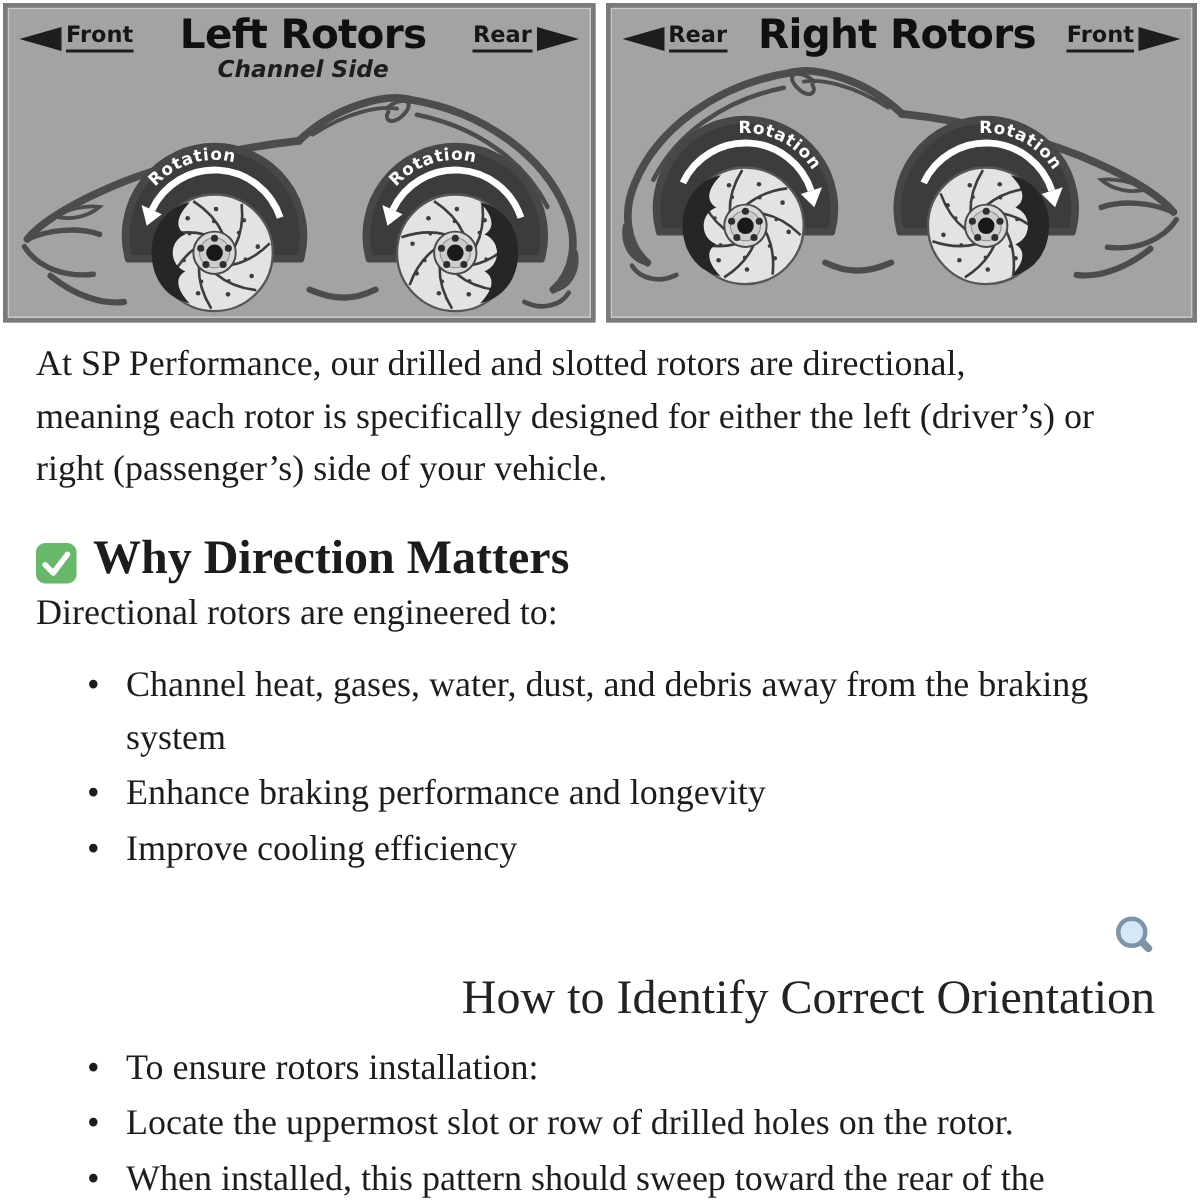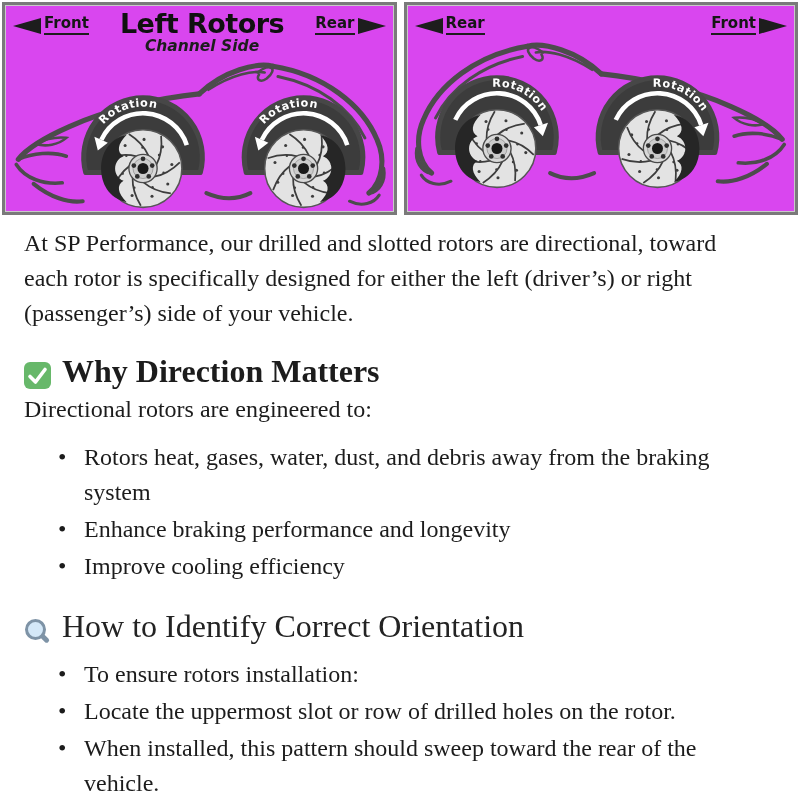--- a/index.html
+++ b/index.html
@@ -3,41 +3,41 @@
 <meta charset="utf-8">
 <style>
   html,body{margin:0;padding:0;}
   body{
     width:800px;height:800px;overflow:hidden;background:#fff;
     font-family:"Liberation Serif",serif;color:#1c1c1c;
   }
   
   .diagram{display:flex;gap:7px;padding:2px 2px 0 2px;}
   .panel{
-    flex:1;background:#d946ef;border:3px solid var(--panel-border,#7a7a7a);
+    flex:1;background:#a3a3a3;border:3px solid var(--panel-border,#7a7a7a);
     box-shadow:inset 0 0 0 1px #c9c9c9;
   }
   .panel-header{display:flex;align-items:flex-start;justify-content:space-between;padding:8px 8px 0 8px;}
   .titles{flex:1;text-align:center;margin-top:-3px;}
   .panel-title{font:700 27px/27px "DejaVu Sans",sans-serif;color:#101010;letter-spacing:-0.5px;}
   .panel-subtitle{font:italic 700 15.5px/18px "DejaVu Sans",sans-serif;color:#1d1d1d;}
   .corner{display:flex;align-items:center;gap:3px;margin-top:3px;}
   .corner-text{
     font:700 15px/15px "DejaVu Sans",sans-serif;color:#161616;
     border-bottom:2.5px solid #1d1d1d;padding-bottom:2px;
   }
   .tri{width:0;height:0;border-top:8px solid transparent;border-bottom:8px solid transparent;}
   .tri-left{border-right:28px solid #1d1d1d;}
   .tri-right{border-left:28px solid #1d1d1d;}
   svg.car{display:block;width:100%;height:auto;margin-top:-2px;}
   
   .content{padding:0 30px 0 24px;font-size:24px;line-height:35px;}
   .intro{margin:11px 0 0 0;max-width:706px;}
   .sec-h{display:flex;align-items:flex-end;gap:11px;margin:23px 0 0 0;font-size:32px;font-weight:700;}
-  .sec-h.regular{font-weight:400;margin-top:25px;color:#232323;}
+  .sec-h.regular{font-weight:400;margin-top:25px;color:#232323;flex-direction:column;}
   .lead{margin:3px 0 0 0;}
   ul{margin:13px 0 0 0;padding:0 0 0 60px;list-style:none;}
   li{position:relative;max-width:670px;margin:0 0 2px 0;}
   li::before{content:"\2022";position:absolute;left:-26px;top:0;}
   
   .check-icon{
     width:27px;height:27px;border-radius:6px;background:var(--check-green,#67b86a);
     display:inline-flex;align-items:center;justify-content:center;flex:0 0 auto;
   }
   
@@ -166,20 +166,21 @@
       </svg>
   </section>
 
   <section class="panel">
     <div class="panel-header">
       <div class="corner">
         <span class="tri tri-left"></span>
         <span class="corner-text">Rear</span>
       </div>
       <div class="titles">
+        <div class="panel-title">Right Rotors</div>
       </div>
       <div class="corner">
         <span class="corner-text">Front</span>
         <span class="tri tri-right"></span>
       </div>
     </div>
     <svg class="car" viewBox="0 0 380 156">
         <g transform="translate(380 0) scale(-1 1)">
           <path d="M 190,40 C 152,44 100,55 63,72 C 38,83 20,95 13,104" fill="none" stroke="#4c4c4c" stroke-width="5" stroke-linecap="round"></path>
           <path d="M 13,104 C 27,98 46,96 60,101" fill="none" stroke="#4c4c4c" stroke-width="3.5" stroke-linecap="round"></path>
@@ -271,35 +272,35 @@
         <circle cx="250.6" cy="120.7" r="2.3" fill="#2e2e2e"></circle>
         <circle cx="254.0" cy="110.1" r="2.3" fill="#2e2e2e"></circle>
         <circle cx="245" cy="113" r="5.4" fill="#191919"></circle>
       </svg>
   </section>
 
 </div>
 
 <main class="content">
 
-  <p class="intro">At SP Performance, our drilled and slotted rotors are directional, toward each rotor is specifically designed for either the left (driver’s) or right (passenger’s) side of your vehicle.</p>
+  <p class="intro">At SP Performance, our drilled and slotted rotors are directional, meaning each rotor is specifically designed for either the left (driver’s) or right (passenger’s) side of your vehicle.</p>
 
   <h2 class="sec-h">
     <span class="check-icon">
       <svg width="27" height="27" viewBox="0 0 27 27">
         <polyline points="6,14.5 11.5,20 21,7.5" fill="none" stroke="#ffffff" stroke-width="3.6" stroke-linecap="round" stroke-linejoin="round"></polyline>
       </svg>
     </span>
     <span>Why Direction Matters</span>
   </h2>
 
   <p class="lead">Directional rotors are engineered to:</p>
 
   <ul>
-    <li>Rotors heat, gases, water, dust, and debris away from the braking system</li>
+    <li>Channel heat, gases, water, dust, and debris away from the braking system</li>
     <li>Enhance braking performance and longevity</li>
     <li>Improve cooling efficiency</li>
   </ul>
 
   <h3 class="sec-h regular">
     <span class="mag-icon">
       <span class="mag-lens"></span>
       <span class="mag-handle"></span>
     </span>
     <span>How to Identify Correct Orientation</span>

